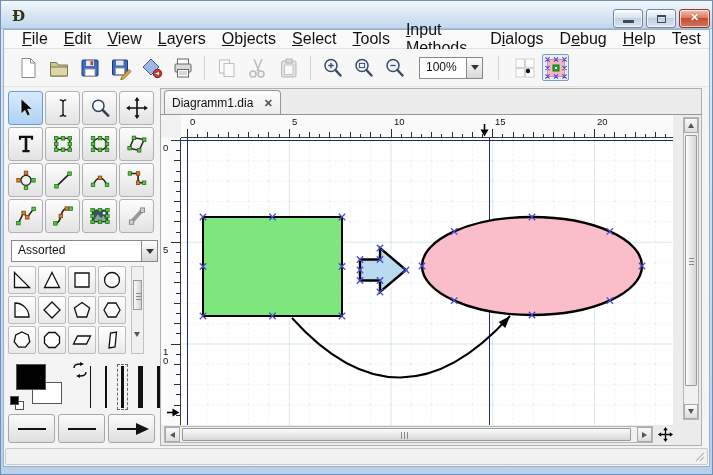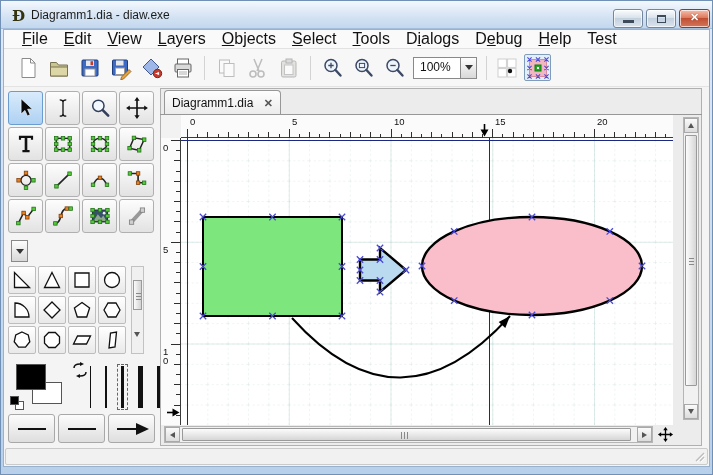--- a/index.html
+++ b/index.html
@@ -17,21 +17,21 @@
   .glyph-bar { position:absolute; left:9px; bottom:4px; width:11px; height:3px; background:#3c4a5a; }
   .glyph-box { position:absolute; left:10px; top:5px; width:9px; height:8px; border:1px solid #3c4a5a; border-top-width:2px; }
   .glyph-x { position:absolute; left:0; top:1px; width:100%; text-align:center; color:#fff; font-weight:bold; font-size:11px; text-shadow:0 0 1px #7c2a18; }
   
   #content-bg { left:3px; top:29px; width:707px; height:438px; background:#f4f4f4; border:1px solid #98b1cc; }
   
   #menubar { left:4px; top:30px; width:705px; height:19px; display:flex; align-items:center; background:#fafafa; border-bottom:1px solid #e2e2e2; padding-left:10px; }
   .menu-item { padding:2px 8px; font-size:16px; cursor:default; }
   .menu-item u { text-underline-offset:1px; }
   
-  #toolbar { left:4px; top:49px; width:705px; height:38px; display:flex; align-items:center; padding-left:10px; gap:2px; background:#f7f7f7; border-bottom:1px solid #e3e3e3; }
+  #toolbar { left:4px; top:49px; width:705px; height:38px; display:flex; align-items:center; padding-left:10px; gap:8px; background:#f7f7f7; border-bottom:1px solid #e3e3e3; }
   .tb-btn { width:27px; height:27px; border:1px solid transparent; background:transparent; display:flex; align-items:center; justify-content:center; padding:0; }
   .tb-btn.disabled { opacity:.45; filter:grayscale(85%); }
   .tb-btn.pressed { background:#e4eef9; border:1px solid #7f9db9; border-radius:2px; }
   .tb-sep { width:1px; height:24px; background:#d3d3d3; margin:0 4px; }
   .ic24 { width:24px; height:24px; display:block; }
   .combo { display:flex; height:22px; margin:0 3px; }
   .combo-field { background:#fff; border:1px solid #898989; border-right:none; padding:2px 6px 0 6px; font-size:12px; }
   #zoom-field { width:47px; } #sheet-field { flex:1; }
   .combo-btn { width:17px; border:1px solid #898989; background:linear-gradient(#fdfdfd,#d8d8d8); display:flex; align-items:center; justify-content:center; }
   .tri-down { width:0; height:0; border-left:4px solid transparent; border-right:4px solid transparent; border-top:5px solid #333; }
@@ -92,41 +92,41 @@
   button { font-family:inherit; cursor:default; }
 </style>
 </head>
 <body>
 
 <div class="abs" id="frame-bg"></div>
 <div class="abs" id="titlebar">
   <svg class="abs" id="title-icon" viewBox="0 0 17 17">
     <text x="2" y="14" font-size="15" font-family="DejaVu Serif, serif" font-weight="bold" fill="#33330e">Đ</text>
   </svg>
-  <div class="abs" id="title-text">Diagramm1.dia - diaw.exe</div>
   <div class="abs winbtn" id="btn-min">
       <div class="glyph-bar"></div>
     </div>
   <div class="abs winbtn" id="btn-max">
       <div class="glyph-box"></div>
     </div>
   <div class="abs winbtn" id="btn-close">
       <div class="glyph-x">✕</div>
     </div>
 </div>
 <div class="abs" id="content-bg"></div>
 
 <div class="abs" id="menubar">
     <div class="menu-item"><u>F</u>ile</div>
     <div class="menu-item"><u>E</u>dit</div>
     <div class="menu-item"><u>V</u>iew</div>
     <div class="menu-item"><u>L</u>ayers</div>
     <div class="menu-item"><u>O</u>bjects</div>
     <div class="menu-item"><u>S</u>elect</div>
     <div class="menu-item"><u>T</u>ools</div>
+    <div class="menu-item"><u>I</u>nput Methods</div>
     <div class="menu-item">D<u>i</u>alogs</div>
     <div class="menu-item">D<u>e</u>bug</div>
     <div class="menu-item"><u>H</u>elp</div>
     <div class="menu-item">Test</div>
   </div>
 <div class="abs" id="toolbar">
   <div id="tb-main" style="display:flex;align-items:center;gap:4px;">
       <button class="tb-btn">
         <svg class="ic24" viewBox="0 0 24 24">
           <path d="M6 2.5h8.5L19 7v14.5H6z" fill="#fff" stroke="#8a8a8a"></path>
@@ -373,20 +373,21 @@
     </button>
     <button class="tool-btn">
       <svg class="ic22" viewBox="0 0 22 22">
         <path d="M6 16.5l10-11" stroke="#98989a" stroke-width="3.6" stroke-linecap="round"></path>
         <rect x="4" y="14.6" width="4" height="4" fill="#cfcfcf" stroke="#7a7a7a" stroke-width="0.7"></rect>
         <rect x="14" y="3.6" width="4" height="4" fill="#cfcfcf" stroke="#7a7a7a" stroke-width="0.7"></rect>
       </svg>
     </button>
   </div>
 <div class="abs combo" id="sheet-combo">
+  <div class="combo-field" id="sheet-field">Assorted</div>
   <div class="combo-btn">
       <span class="tri-down"></span>
     </div>
 </div>
 <div class="abs" id="shapes-grid">
     <button class="shape-btn">
       <svg class="ic-sh" viewBox="0 0 24 24" fill="#fff" stroke="#111" stroke-width="1.3">
         <path d="M4.5 4.5V19.5H19.5Z"></path>
       </svg>
     </button>

